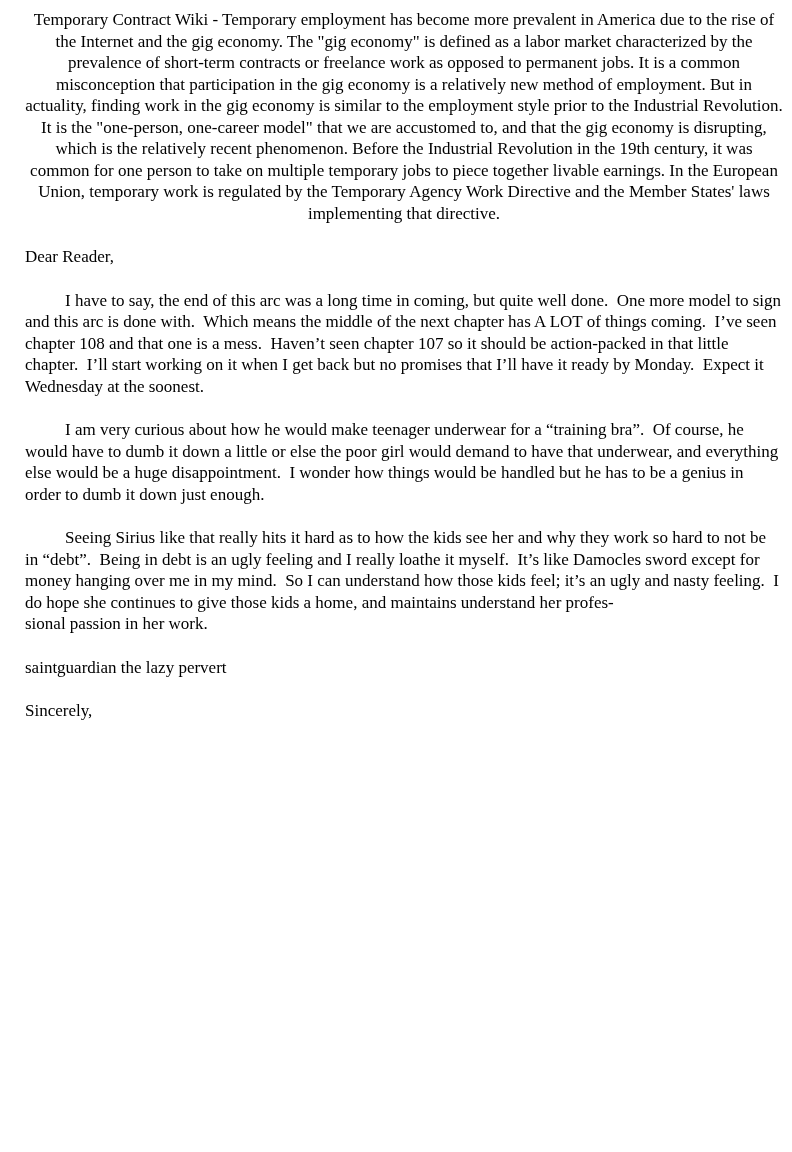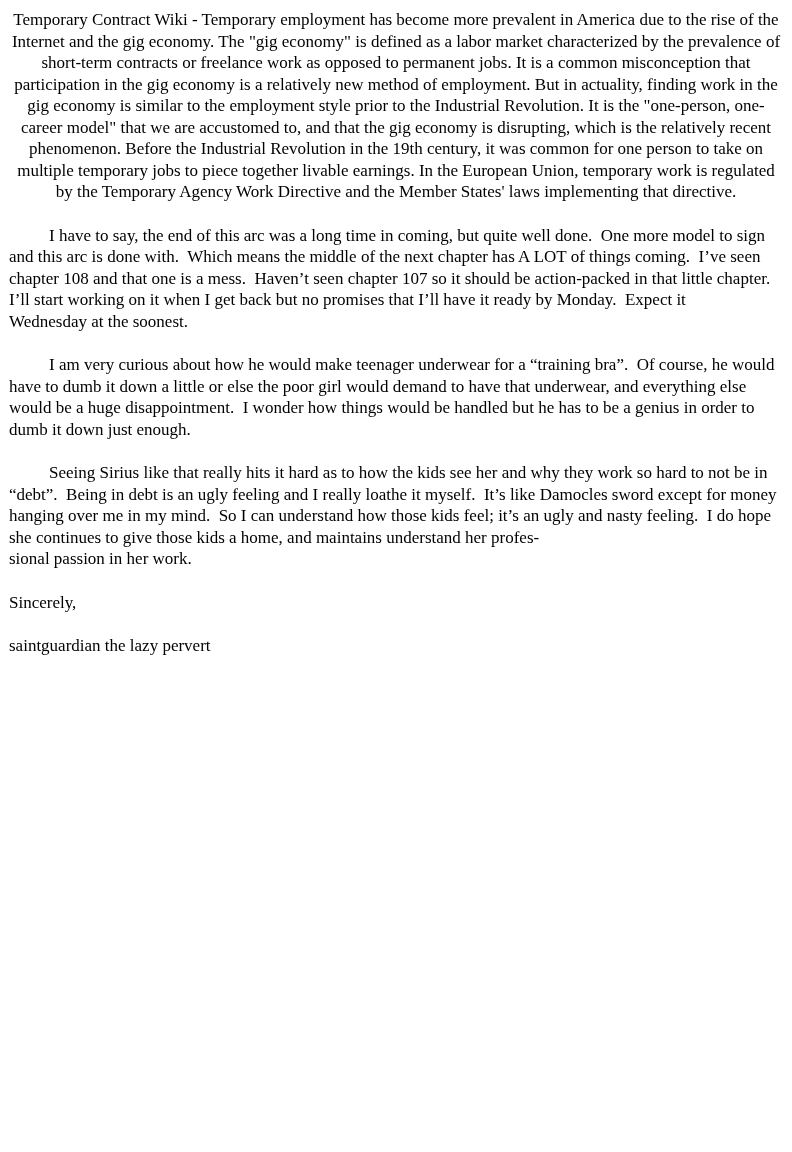--- a/index.html
+++ b/index.html
@@ -11,42 +11,43 @@
     width: 792px;
     min-height: 1152px;
     box-sizing: border-box;
     padding: 9px 9px 0 9px;
     font-family: "Liberation Serif", serif;
     font-size: 17px;
     line-height: 21.5px;
     color: #000000;
   }
   .doc p {
-    margin: 0 0 22px 0;
+    margin: 0 0 22px 16px;
     white-space: pre-wrap;
   }
   .intro {
     text-align: center;
   }
   .body-para {
     text-indent: 40px;
   }
 </style>
 </head>
 <body>
 
 <div class="doc">
   <p class="intro">Temporary Contract Wiki - Temporary employment has become more prevalent in America due to the rise of the Internet and the gig economy. The "gig economy" is defined as a labor market characterized by the prevalence of short-term contracts or freelance work as opposed to permanent jobs. It is a common misconception that participation in the gig economy is a relatively new method of employment. But in actuality, finding work in the gig economy is similar to the employment style prior to the Industrial Revolution. It is the "one-person, one-career model" that we are accustomed to, and that the gig economy is disrupting, which is the relatively recent phenomenon. Before the Industrial Revolution in the 19th century, it was common for one person to take on multiple temporary jobs to piece together livable earnings. In the European Union, temporary work is regulated by the Temporary Agency Work Directive and the Member States' laws implementing that directive.</p>
 
+  <p class="plain">Dear Reader,</p>
 
   <p class="body-para">I have to say, the end of this arc was a long time in coming, but quite well done.  One more model to sign and this arc is done with.  Which means the middle of the next chapter has A LOT of things coming.  I’ve seen chapter 108 and that one is a mess.  Haven’t seen chapter 107 so it should be action-packed in that little chapter.  I’ll start working on it when I get back but no promises that I’ll have it ready by Monday.  Expect it
 Wednesday at the soonest.</p>
 
   <p class="body-para">I am very curious about how he would make teenager underwear for a “training bra”.  Of course, he would have to dumb it down a little or else the poor girl would demand to have that underwear, and everything else would be a huge disappointment.  I wonder how things would be handled but he has to be a genius in order to dumb it down just enough.</p>
 
   <p class="body-para">Seeing Sirius like that really hits it hard as to how the kids see her and why they work so hard to not be in “debt”.  Being in debt is an ugly feeling and I really loathe it myself.  It’s like Damocles sword except for money hanging over me in my mind.  So I can understand how those kids feel; it’s an ugly and nasty feeling.  I do hope she continues to give those kids a home, and maintains understand her profes-
 sional passion in her work.</p>
 
 
+  <p class="plain">saintguardian the lazy pervert</p>
+
   <p class="plain">Sincerely,</p>
-
-  <p class="plain">saintguardian the lazy pervert</p>
 </div>
 
 </body></html>

